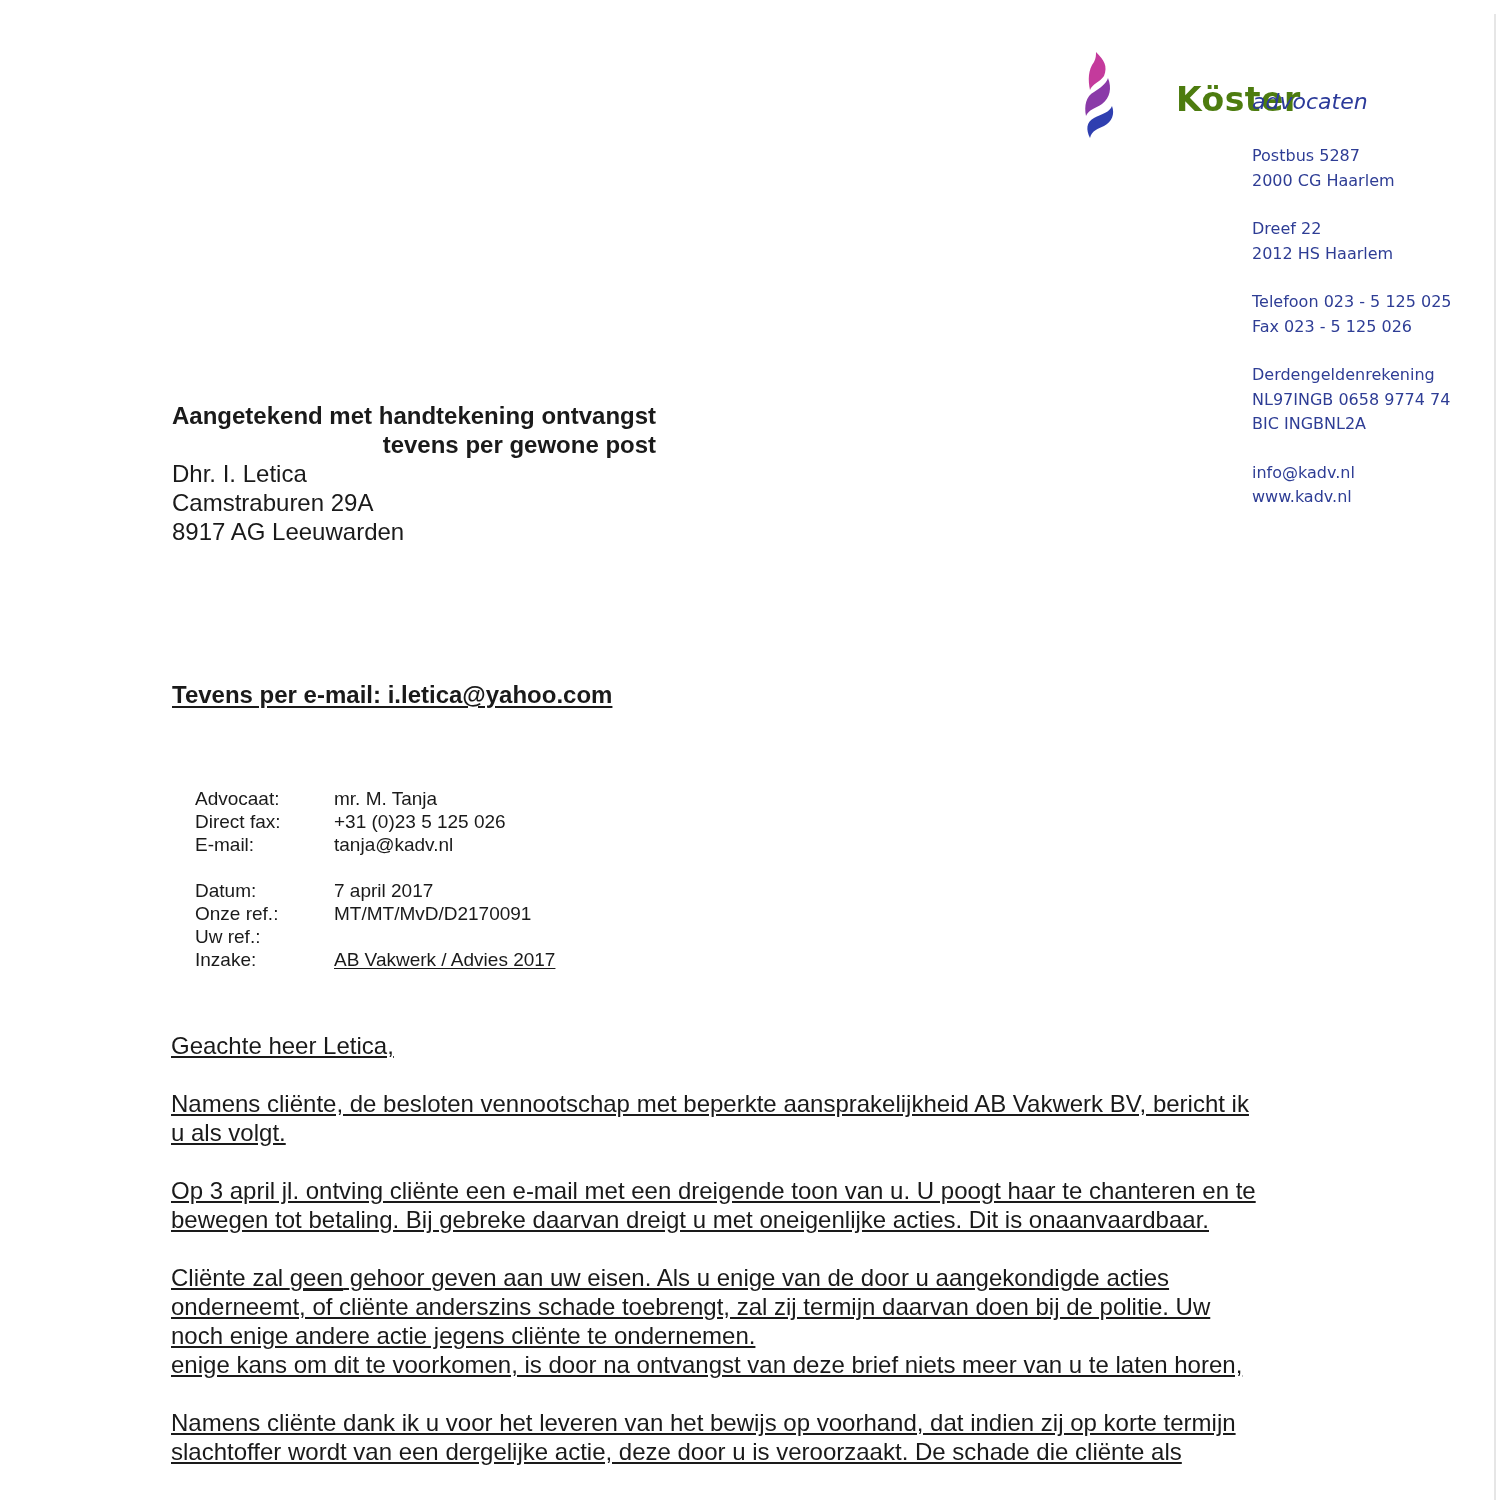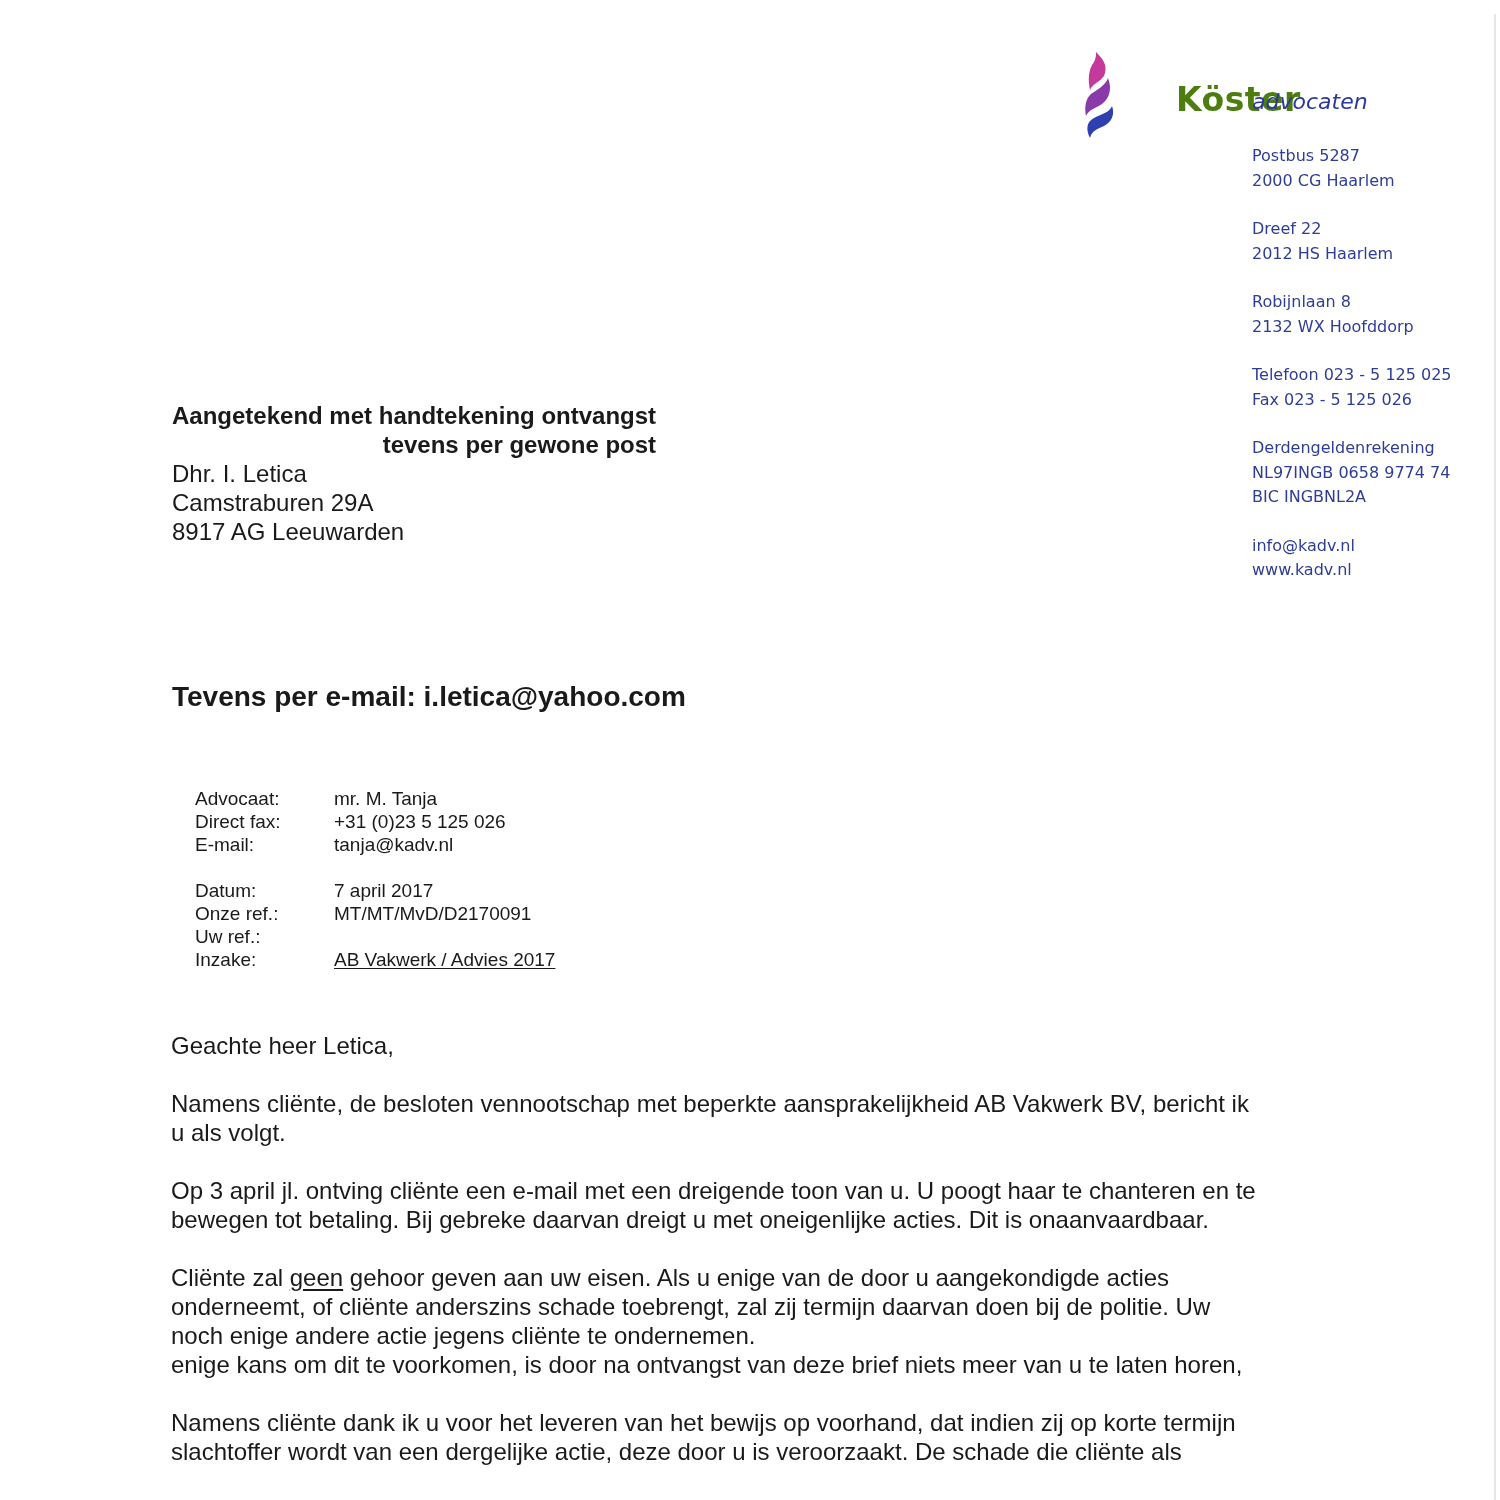--- a/index.html
+++ b/index.html
@@ -87,22 +87,23 @@
     .recipient .bold {
       font-weight: bold;
       text-align: right;
     }
     .recipient .line { display: block; white-space: nowrap; }
     
     .email-line {
       position: absolute;
       left: 172px;
       top: 681px;
-      font-size: 28px;
+      font-size: 24px;
       font-weight: bold;
+      text-decoration: underline;
       text-underline-offset: 3px;
       white-space: nowrap;
       color: #1a1a1a;
     }
     
     .meta {
       position: absolute;
       left: 171px;
       top: 787px;
       font-size: 19px;
@@ -134,20 +135,21 @@
       font-size: 24px;
       line-height: 29px;
       color: #1a1a1a;
     }
     .body-text p {
       margin: 0 0 29px 0;
     }
     .body-text .line {
       display: block;
       white-space: nowrap;
+      text-decoration: underline;
     }
     .u { text-decoration: underline; text-underline-offset: 3px; }
   </style>
 </head>
 <body>
 
 <div class="page-edge"></div>
 
 <div class="logo">
   <svg class="flame" viewBox="0 0 36 92">
@@ -162,24 +164,20 @@
 <div class="firm-info">
   <div class="block">
     <span class="line">Postbus 5287</span>
     <span class="line">2000 CG Haarlem</span>
   </div>
   <div class="block">
     <span class="line">Dreef 22</span>
     <span class="line">2012 HS Haarlem</span>
   </div>
   <div class="block">
-    <span class="line">Robijnlaan 8</span>
-    <span class="line">2132 WX Hoofddorp</span>
-  </div>
-  <div class="block">
     <span class="line">Telefoon 023 - 5 125 025</span>
     <span class="line">Fax 023 - 5 125 026</span>
   </div>
   <div class="block">
     <span class="line">Derdengeldenrekening</span>
     <span class="line">NL97INGB 0658 9774 74</span>
     <span class="line">BIC INGBNL2A</span>
   </div>
   <div class="block">
     <span class="line">info@kadv.nl</span>

